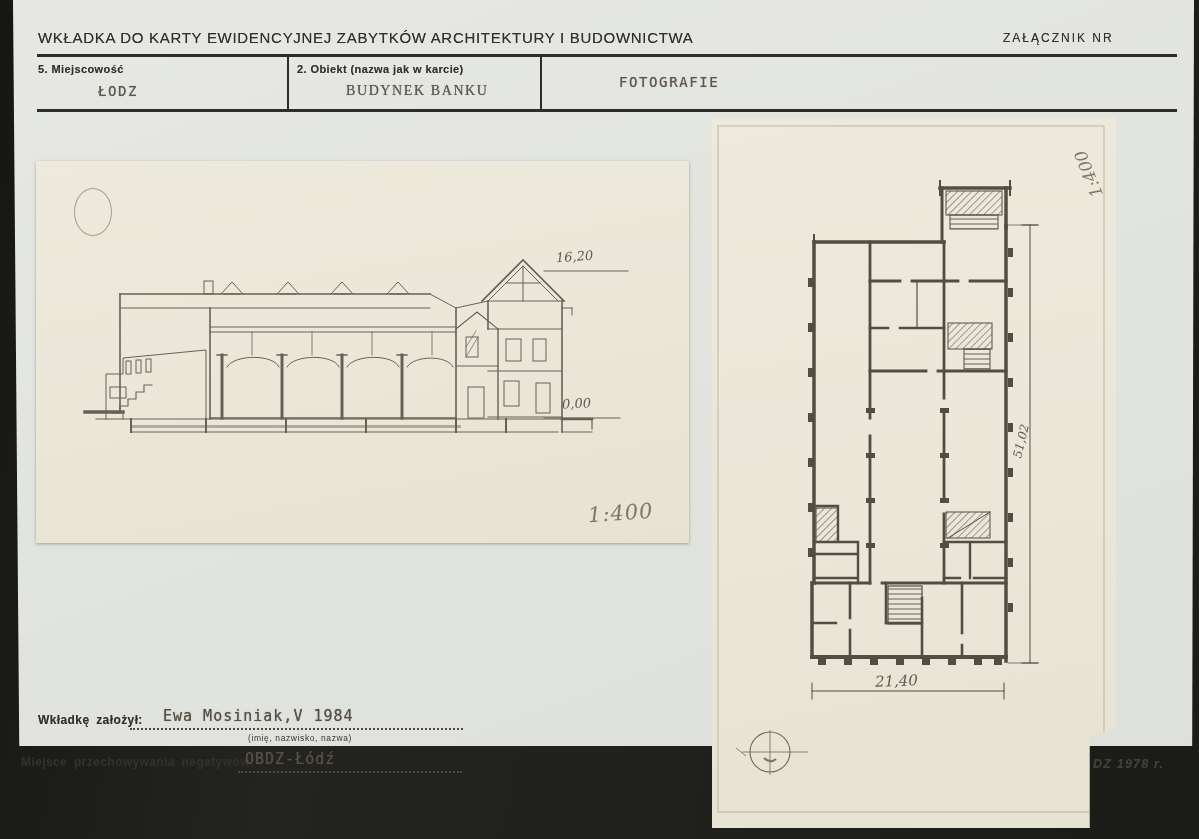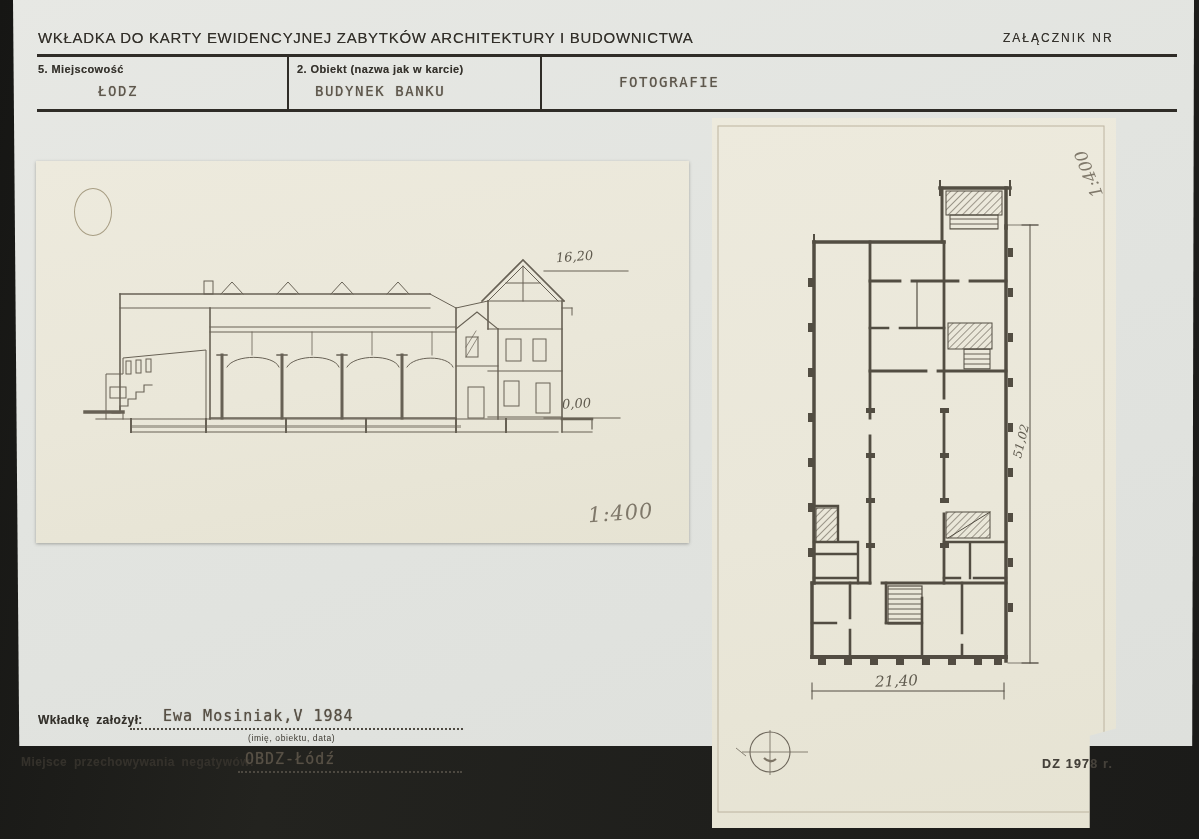--- a/index.html
+++ b/index.html
@@ -32,39 +32,39 @@
   #stamp-circle{position:absolute;left:38px;top:27px;width:36px;height:46px;
         border:1.3px solid #a79d83;border-radius:50%;}
   svg{position:absolute;left:0;top:0;}
   
   .footer-label{position:absolute;font-size:12px;font-weight:bold;letter-spacing:.4px;
         word-spacing:3px;color:#34312b;text-shadow:0 0 .4px rgba(52,49,43,.5);}
   .dotline{position:absolute;border-bottom:2px dotted #4d4941;}
   .footer-typed{position:absolute;font-family:"DejaVu Sans Mono",monospace;color:#575045;
         font-size:15px;letter-spacing:1px;text-shadow:0 0 .9px rgba(87,80,69,.85);}
   #founder-note{position:absolute;font-size:8.5px;letter-spacing:.6px;color:#3a372f;}
-  #print-note{position:absolute;left:1042px;top:757px;font-size:12.5px;letter-spacing:1.2px;
-        color:#45413a;font-weight:bold;text-shadow:0 0 .4px rgba(69,65,58,.5);}
+  #print-note{position:absolute;left:1093px;top:757px;font-size:12.5px;letter-spacing:1.2px;
+        color:#45413a;font-weight:bold;text-shadow:0 0 .4px rgba(69,65,58,.5);font-style:italic;}
 </style>
 </head>
 <body>
 
 <div id="stage">
   <div id="card">
 
     <div id="title">WKŁADKA DO KARTY EWIDENCYJNEJ ZABYTKÓW ARCHITEKTURY I BUDOWNICTWA</div>
     <div id="zalacznik">ZAŁĄCZNIK NR</div>
     <div class="rule" style="left:37px;top:54px;width:1140px;height:3px;"></div>
 
     <div class="vline" style="left:287px;top:57px;width:2px;height:53px;"></div>
     <div class="vline" style="left:540px;top:57px;width:2px;height:53px;"></div>
     <div class="field-label" style="left:38px;top:63px;">5. Miejscowość</div>
     <div class="typed" style="left:71px;top:83px;">ŁODZ</div>
     <div class="field-label" style="left:297px;top:63px;text-align:center;">2. Obiekt (nazwa jak w karcie)</div>
-    <div class="typed" style="left:288px;top:83px;">BUDYNEK BANKU</div>
+    <div class="typed" style="left:319px;top:83px;font-family:Liberation Serif, serif;">BUDYNEK BANKU</div>
     <div class="typed" style="left:592px;top:74px;">FOTOGRAFIE</div>
     <div class="rule" style="left:37px;top:109px;width:1140px;height:3px;"></div>
 
     <div class="sheet" id="sheet-section">
       <div id="stamp-circle"></div>
 
       <svg width="653" height="382" viewBox="0 0 653 382">
         <g stroke="#564f43" fill="none" stroke-width="1" opacity="0.88" stroke-linecap="square">
 
           <path d="M49,251 H87" stroke-width="3.5"></path>
@@ -241,21 +241,21 @@
       </svg>
 
       <div class="hand pencil" style="left:352px;top:46px;font-size:17px;transform:rotate(-112deg);transform-origin:center;">1:400</div>
       <div class="hand" style="left:292px;top:316px;font-size:12px;transform:rotate(-76deg);transform-origin:center;">51,02</div>
       <div class="hand" style="left:163px;top:554px;font-size:15px;transform:rotate(-2deg);">21,40</div>
     </div>
 
     <div class="footer-label" style="left:38px;top:713px;">Wkładkę założył:</div>
     <div class="dotline" style="left:130px;top:710px;width:333px;height:18px;"></div>
     <div class="footer-typed" style="left:163px;top:707px;">Ewa Mosiniak,V 1984</div>
-    <div id="founder-note" style="left:248px;top:733px;">(imię, obiektu, data)</div>
+    <div id="founder-note" style="left:248px;top:733px;">(imię, nazwisko, nazwa)</div>
 
     <div class="footer-label" style="left:21px;top:755px;">Miejsce przechowywania negatywów:</div>
     <div class="dotline" style="left:238px;top:753px;width:224px;height:18px;"></div>
     <div class="footer-typed" style="left:245px;top:750px;">OBDZ-Łódź</div>
 
     <div id="print-note">DZ 1978 r.</div>
   </div>
 </div>
 
 </body></html>

